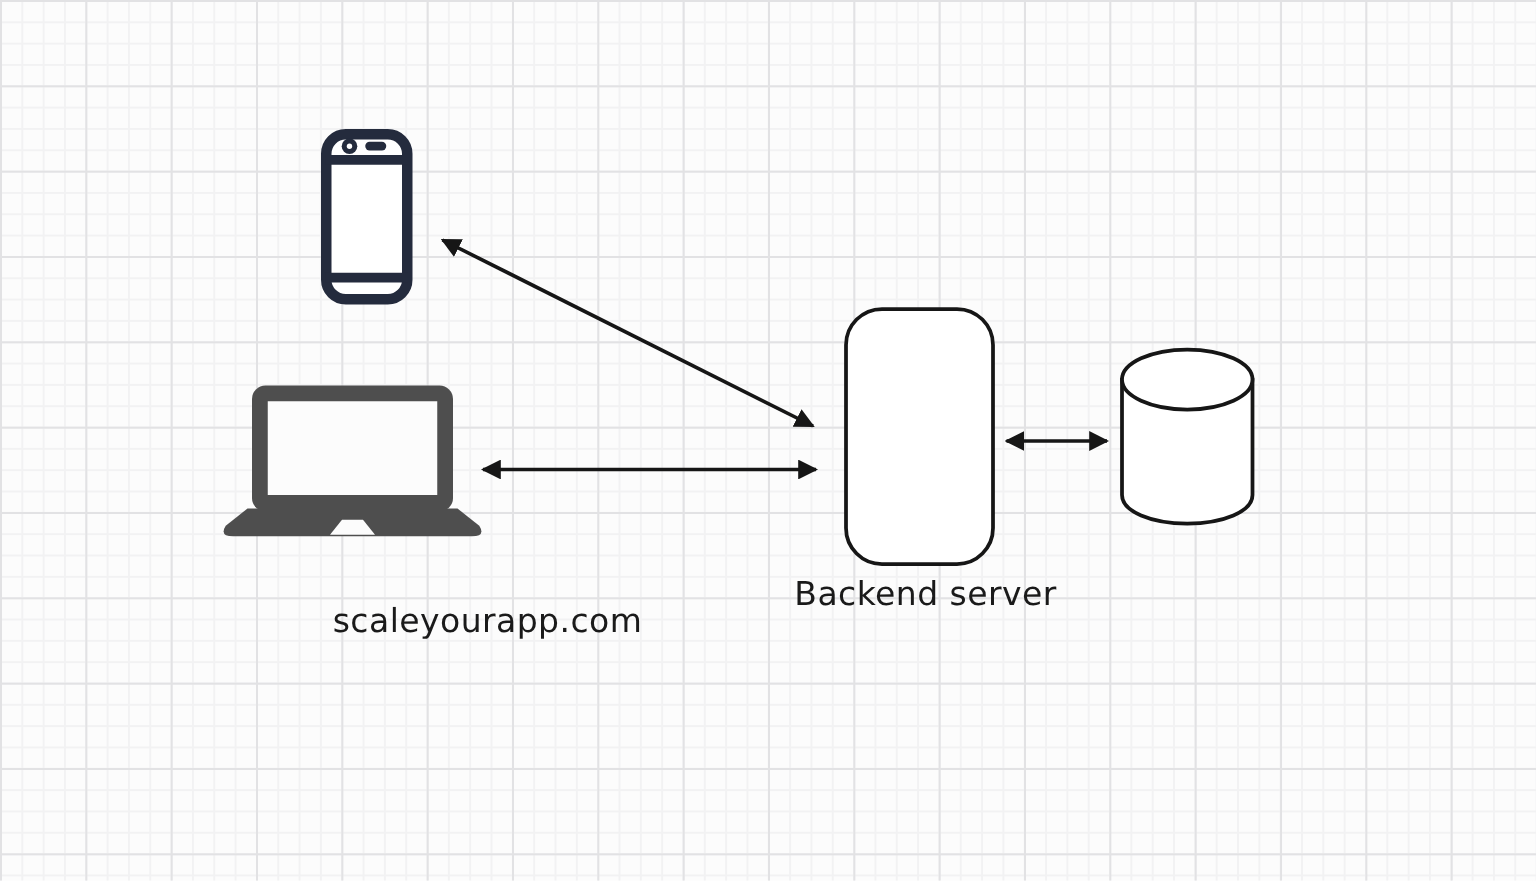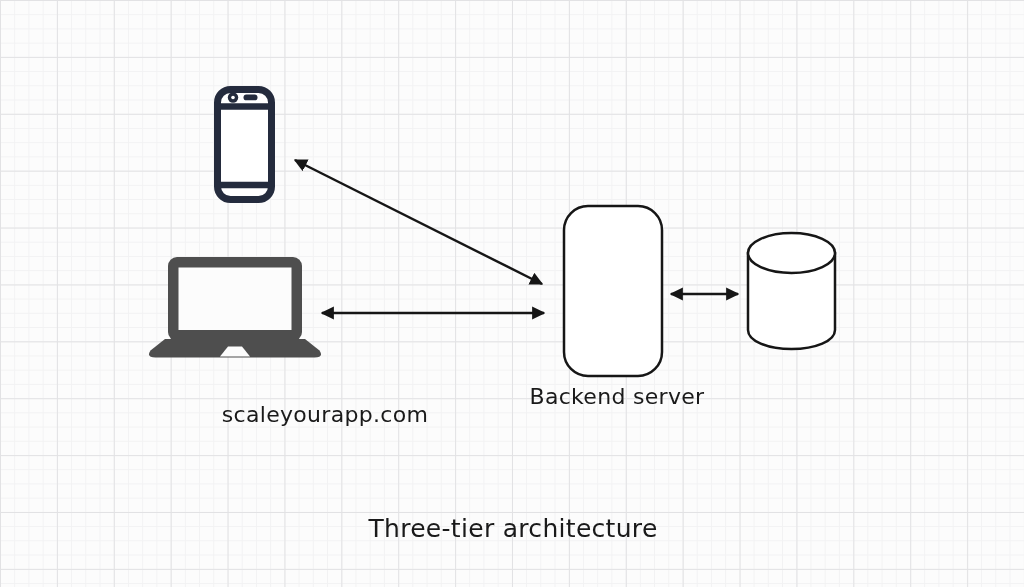--- a/index.html
+++ b/index.html
@@ -78,15 +78,14 @@
     <line x1="295" y1="160" x2="542" y2="284" stroke="#161616" stroke-width="2.4" marker-start="url(#arrowhead)" marker-end="url(#arrowhead)"></line>
     <line x1="322" y1="313" x2="544" y2="313" stroke="#161616" stroke-width="2.4" marker-start="url(#arrowhead)" marker-end="url(#arrowhead)"></line>
     <line x1="671" y1="294" x2="738" y2="294" stroke="#161616" stroke-width="2.4" marker-start="url(#arrowhead)" marker-end="url(#arrowhead)"></line>
   </svg>
 
   <div class="label node-caption" style="left:325px; top:402px;">scaleyourapp.com</div>
 
   <div class="label node-caption" style="left:617px; top:384px;text-align:center;">Backend server</div>
 
 
-  <div class="label title" style="left:513px; top:514px;">Three-tier architecture</div>
 
 </div>
 
 </body></html>

